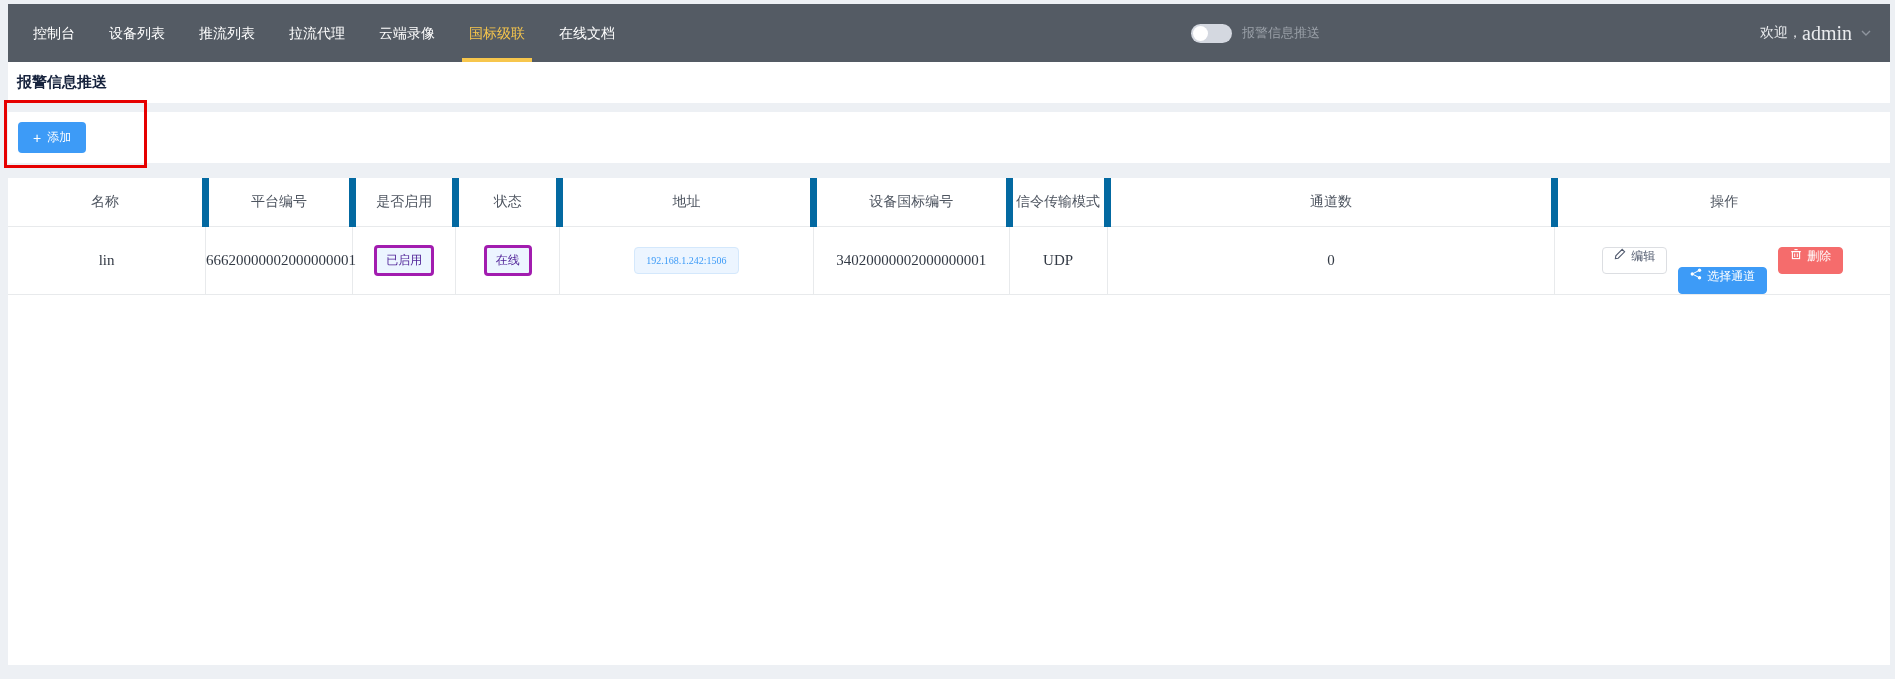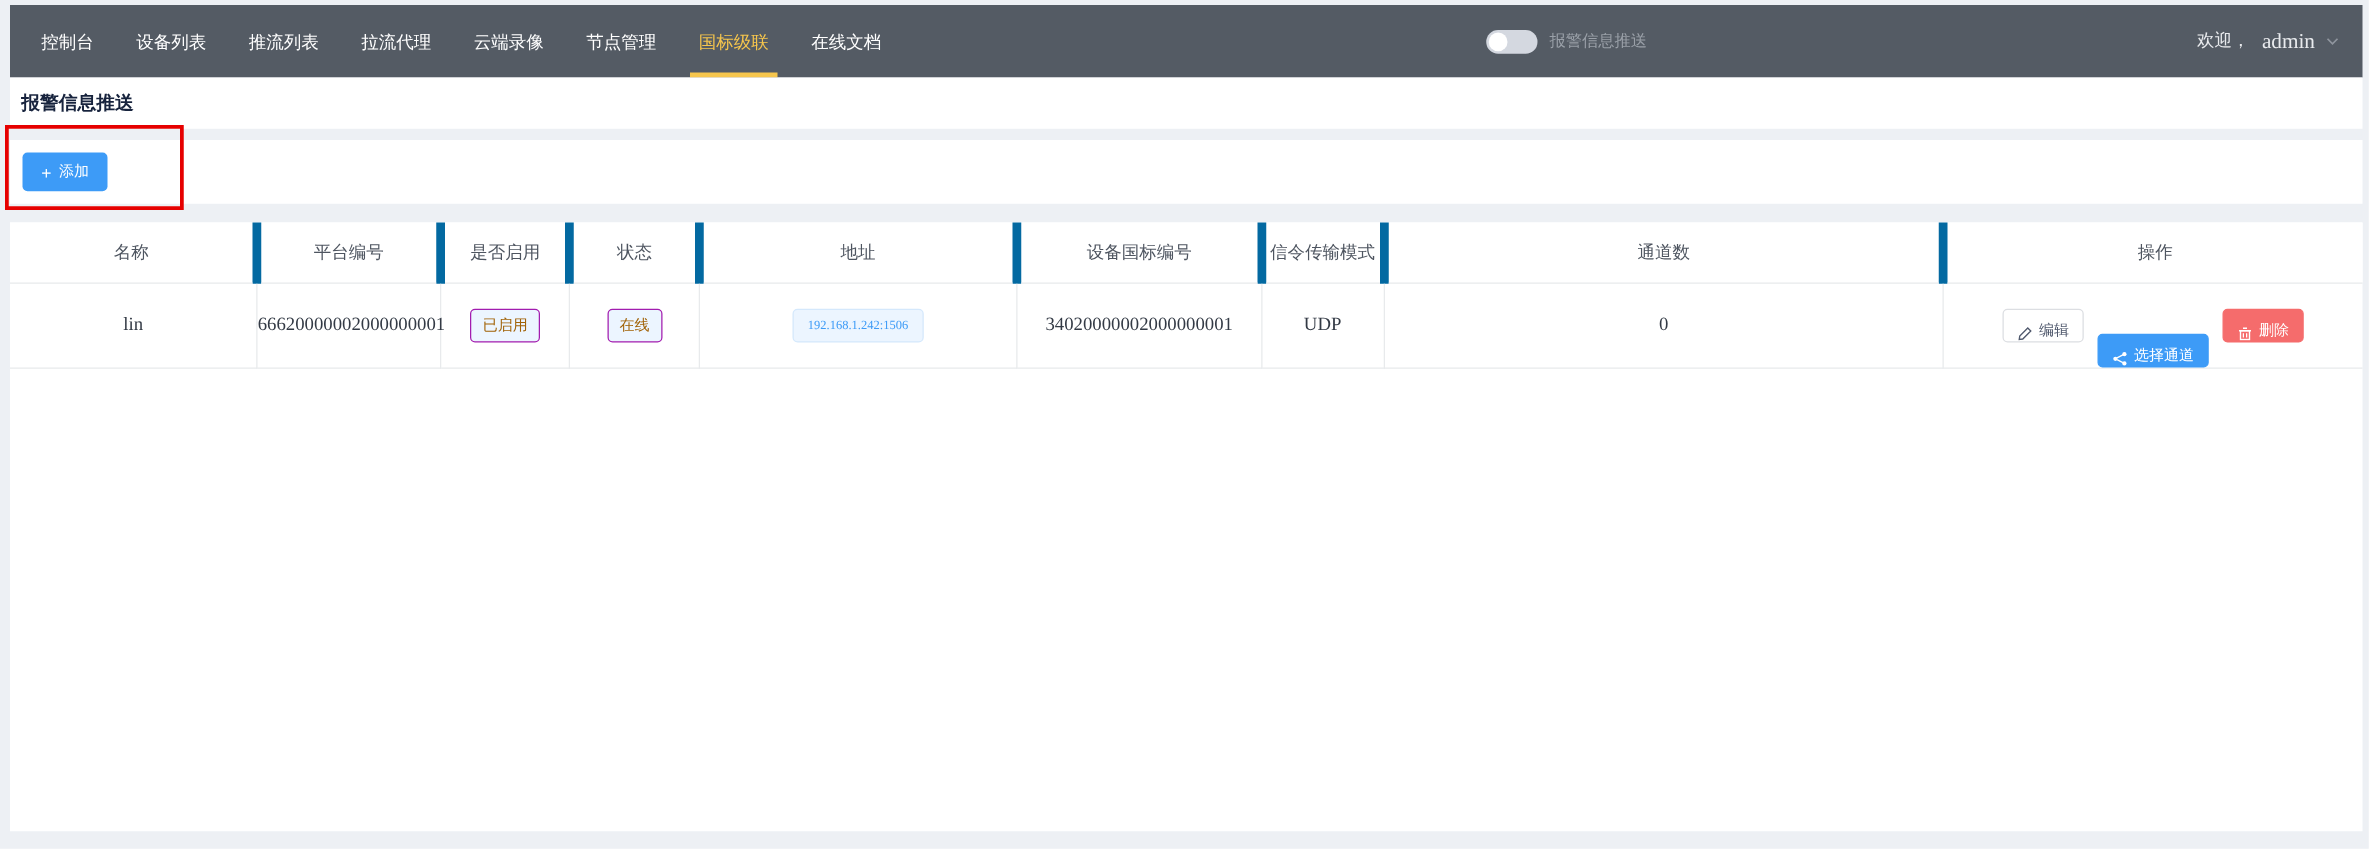--- a/index.html
+++ b/index.html
@@ -36,21 +36,21 @@
     width:41px; height:19px; border-radius:10px;
     background:#d4d8e0; position:relative; cursor:pointer;
     margin-right:10px;
   }
   .switch .knob {
     position:absolute; left:2px; top:2px; width:15px; height:15px;
     border-radius:50%; background:#ffffff;
   }
   .alarm-label { font-size:13px; color:#9aa0a8; }
   .welcome { display:flex; align-items:center; color:#e9ebee; font-size:14px; cursor:pointer; }
-  .welcome .uname { font-family:"Liberation Serif", serif; font-size:17px; margin-left:10px; }
+  .welcome .uname { font-family:"Liberation Serif", serif; font-size:20px; margin-left:0; }
   .chevron { margin-left:8px; display:inline-flex; }
 
   
   .title-bar {
     position:absolute; left:8px; top:62px; width:1882px; height:41px;
     background:#ffffff; display:flex; align-items:center; padding-left:9px;
   }
   .page-title { font-size:15px; font-weight:bold; color:#17233d; }
 
   
@@ -87,52 +87,51 @@
   td {
     height:54px; font-size:14px; color:#3c4350; text-align:center;
     border-bottom:1px solid #e8eaec; border-right:1px solid #e8eaec;
     white-space:nowrap;
   }
   th:last-child, td:last-child { border-right:none; }
   .serif { font-family:"Liberation Serif", serif; font-size:15px; color:#333a45; }
 
   .tag {
     display:inline-block; padding:4px 9px;
-    background:#ecf5ff; border:1px solid #a21caf; border-radius:4px;
-    color:#a16207; font-size:12px;
+    background:#ecf5ff; border:3px solid #a21caf; border-radius:4px;
+    color:#4c1d95; font-size:12px;
   }
   .addr-pill {
     display:inline-block; padding:7px 11px;
     background:#ecf5ff; border:1px solid #d4e8fc; border-radius:4px;
     color:#3d9bf7; font-size:10px;
     font-family:"Liberation Serif", serif;
   }
 
   .row-actions { display:flex; align-items:center; justify-content:center; gap:11px; }
   .btn {
-    display:inline-flex; align-items:flex-end; gap:5px;
+    display:inline-flex; align-items:flex-start; gap:5px;
     height:27px; padding:0 11px; border-radius:4px;
     font-size:12px; cursor:pointer; border:1px solid transparent;
     font-family:"Liberation Sans", sans-serif;
   }
   .btn-edit   { background:#ffffff; border-color:#dcdee2; color:#515a6e; }
   .btn-select { background:#3d9bf7; border-color:#3d9bf7; color:#ffffff;margin-top:40px; }
   .btn-delete { background:#f56c6c; border-color:#f56c6c; color:#ffffff; }
   .icon { display:inline-flex; line-height:1; }
 </style>
 </head>
 <body>
 
 <div class="navbar">
   <div class="nav-item">控制台</div>
   <div class="nav-item">设备列表</div>
   <div class="nav-item">推流列表</div>
   <div class="nav-item">拉流代理</div>
   <div class="nav-item">云端录像</div>
-  <div class="nav-item">节点管理</div>
   <div class="nav-item active">国标级联</div>
   <div class="nav-item">在线文档</div>
 
   <div class="nav-right">
     <div class="alarm-group">
       <div class="switch">
         <div class="knob"></div>
       </div>
       <span class="alarm-label">报警信息推送</span>
     </div>

